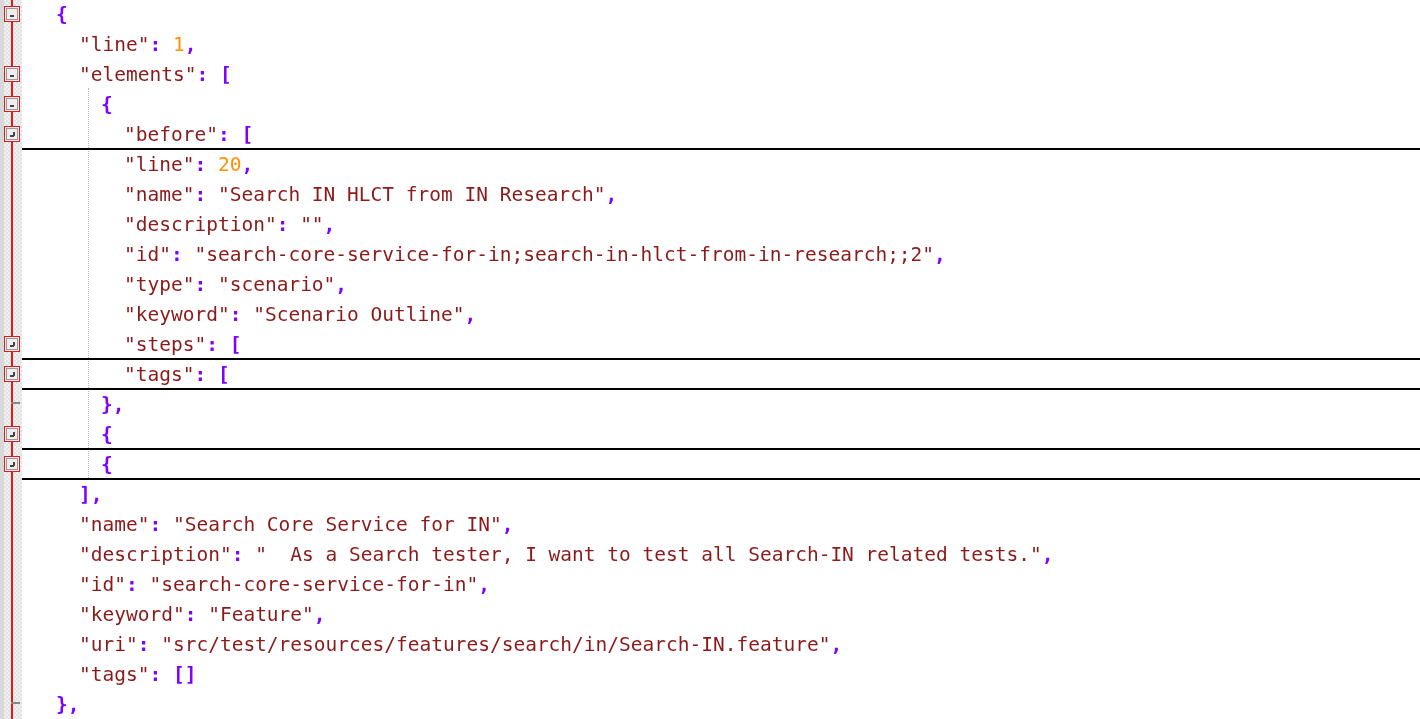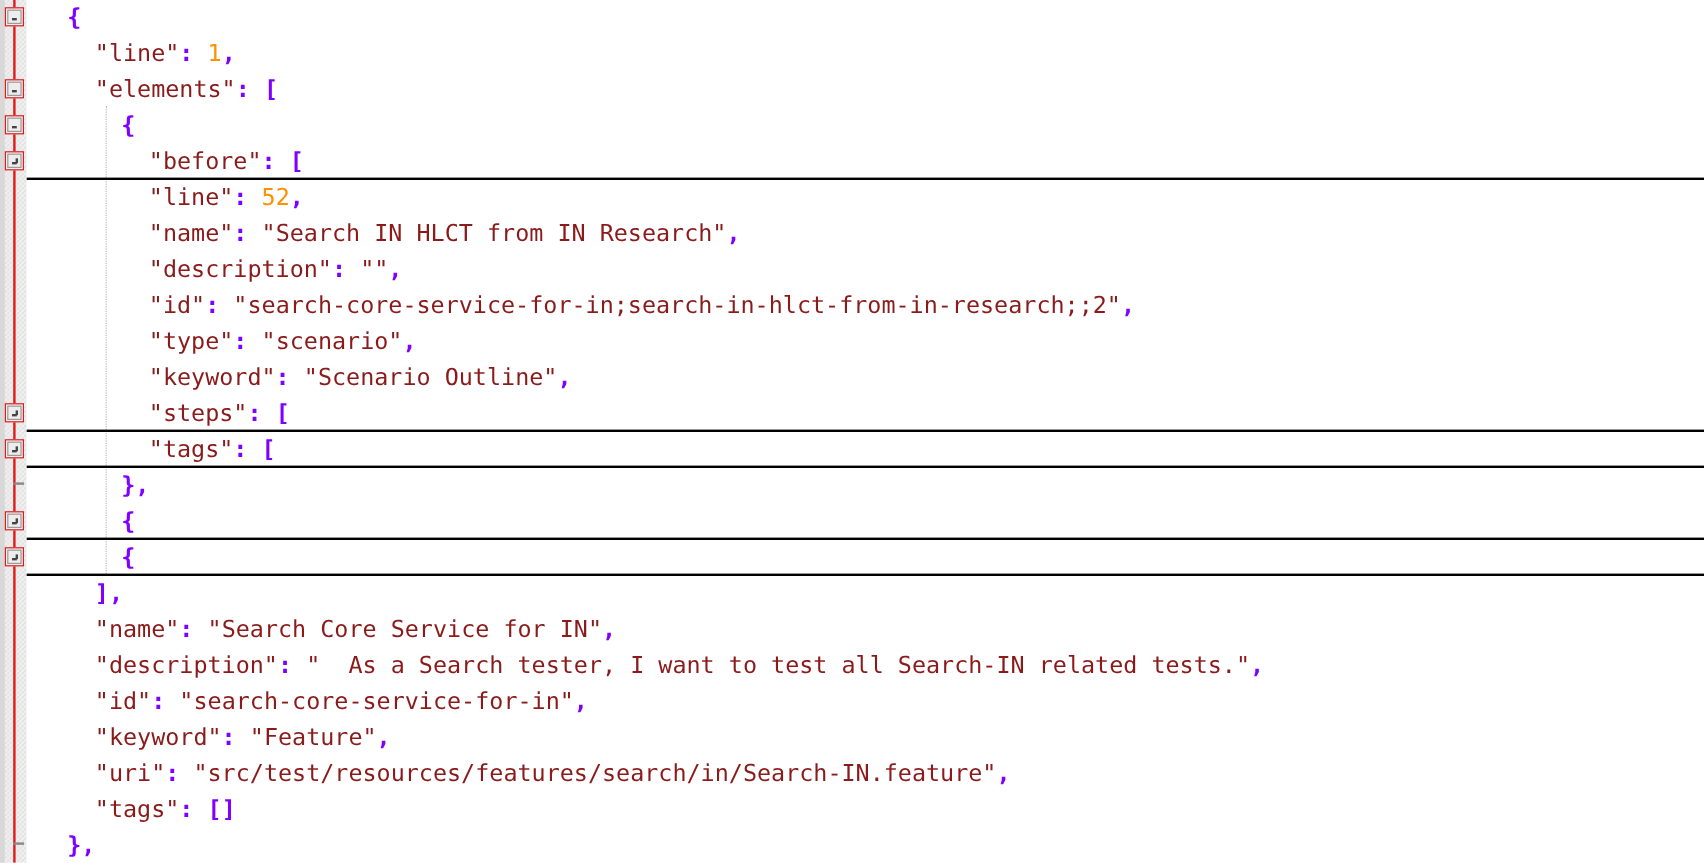--- a/index.html
+++ b/index.html
@@ -203,21 +203,21 @@
   <div id="indent-guides">
       <div class="indent-guide" style="left: 88px; top: 88px; height: 392px;"></div>
     </div>
 
   <div id="code">
       <div class="code-line" style="top: 0px; padding-left: 34px;"><span class="br">{</span></div>
       <div class="code-line" style="top: 30px; padding-left: 57px;"><span class="k">"line"</span><span class="p">:</span><span class="s"> </span><span class="n">1</span><span class="p">,</span></div>
       <div class="code-line" style="top: 60px; padding-left: 57px;"><span class="k">"elements"</span><span class="p">:</span><span class="s"> </span><span class="br">[</span></div>
       <div class="code-line" style="top: 90px; padding-left: 79px;"><span class="br">{</span></div>
       <div class="code-line" style="top: 120px; padding-left: 102px;"><span class="k">"before"</span><span class="p">:</span><span class="s"> </span><span class="br">[</span></div>
-      <div class="code-line" style="top: 150px; padding-left: 102px;"><span class="k">"line"</span><span class="p">:</span><span class="s"> </span><span class="n">52</span><span class="p">,</span></div>
+      <div class="code-line" style="top: 150px; padding-left: 102px;"><span class="k">"line"</span><span class="p">:</span><span class="s"> </span><span class="n">20</span><span class="p">,</span></div>
       <div class="code-line" style="top: 180px; padding-left: 102px;"><span class="k">"name"</span><span class="p">:</span><span class="s"> </span><span class="s">"Search IN HLCT from IN Research"</span><span class="p">,</span></div>
       <div class="code-line" style="top: 210px; padding-left: 102px;"><span class="k">"description"</span><span class="p">:</span><span class="s"> </span><span class="s">""</span><span class="p">,</span></div>
       <div class="code-line" style="top: 240px; padding-left: 102px;"><span class="k">"id"</span><span class="p">:</span><span class="s"> </span><span class="s">"search-core-service-for-in;search-in-hlct-from-in-research;;2"</span><span class="p">,</span></div>
       <div class="code-line" style="top: 270px; padding-left: 102px;"><span class="k">"type"</span><span class="p">:</span><span class="s"> </span><span class="s">"scenario"</span><span class="p">,</span></div>
       <div class="code-line" style="top: 300px; padding-left: 102px;"><span class="k">"keyword"</span><span class="p">:</span><span class="s"> </span><span class="s">"Scenario Outline"</span><span class="p">,</span></div>
       <div class="code-line" style="top: 330px; padding-left: 102px;"><span class="k">"steps"</span><span class="p">:</span><span class="s"> </span><span class="br">[</span></div>
       <div class="code-line" style="top: 360px; padding-left: 102px;"><span class="k">"tags"</span><span class="p">:</span><span class="s"> </span><span class="br">[</span></div>
       <div class="code-line" style="top: 390px; padding-left: 79px;"><span class="br">}</span><span class="p">,</span></div>
       <div class="code-line" style="top: 420px; padding-left: 79px;"><span class="br">{</span></div>
       <div class="code-line" style="top: 450px; padding-left: 79px;"><span class="br">{</span></div>

